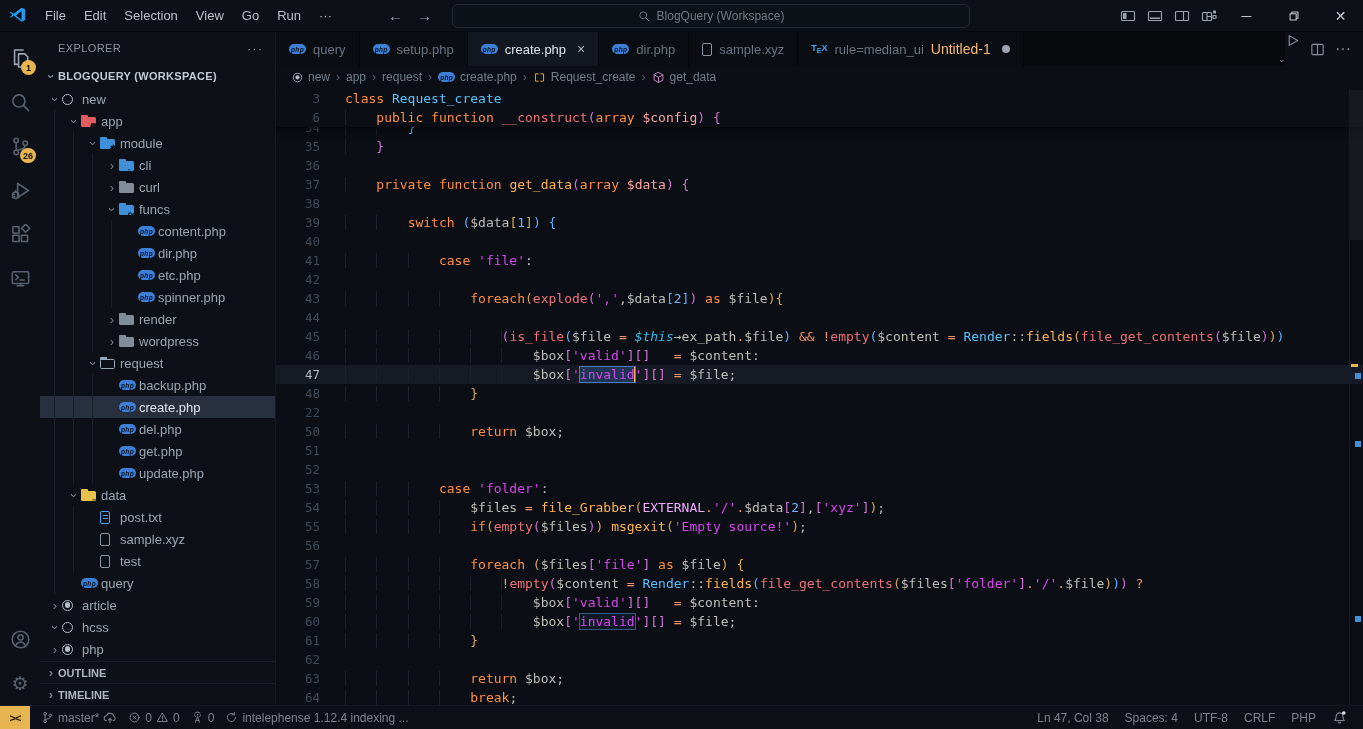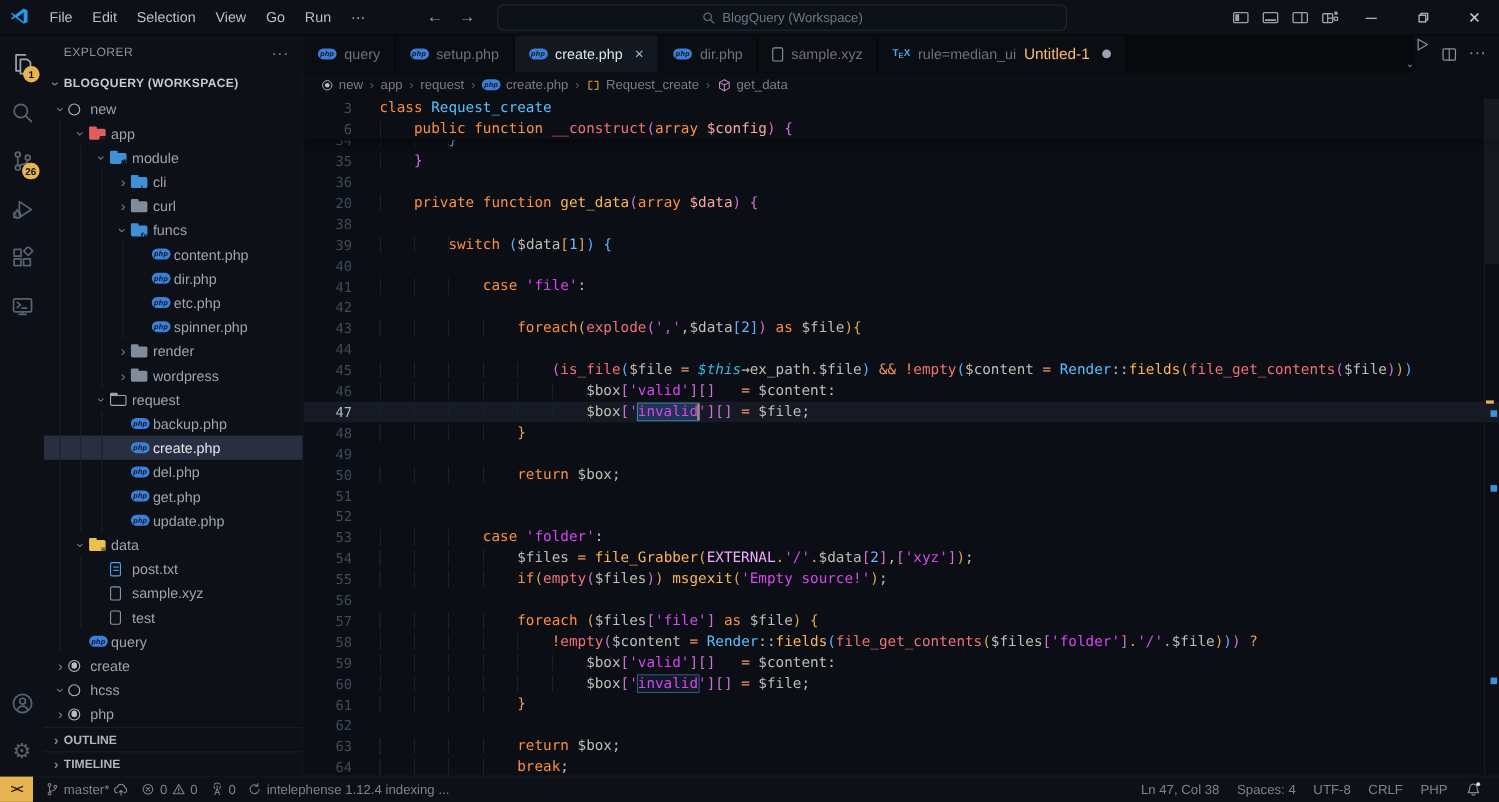--- a/index.html
+++ b/index.html
@@ -518,21 +518,21 @@
             <span class="t-icon">
               <span class="php-badge">php</span>
             </span>
             <span>query</span>
           </div>
           <div class="tree-row">
             <span class="chev">›</span>
             <span class="t-icon">
               <span class="circ dot"></span>
             </span>
-            <span>create</span>
+            <span>article</span>
           </div>
           <div class="tree-row">
             <span class="chev exp">›</span>
             <span class="t-icon">
               <span class="circ"></span>
             </span>
             <span>hcss</span>
           </div>
           <div class="tree-row">
             <span class="chev">›</span>
@@ -654,21 +654,21 @@
             </div>
             <div class="code-line">
               <span class="ln">35</span>
               <span class="cl-content"><span class="tk pl ind">    </span><span class="tk b2">}</span></span>
             </div>
             <div class="code-line">
               <span class="ln">36</span>
               <span class="cl-content"></span>
             </div>
             <div class="code-line">
-              <span class="ln">20</span>
+              <span class="ln">37</span>
               <span class="cl-content"><span class="tk pl ind">    </span><span class="tk k">private</span><span class="tk pl"> </span><span class="tk k">function</span><span class="tk pl"> </span><span class="tk fy">get_data</span><span class="tk b2">(</span><span class="tk k">array</span><span class="tk pl"> </span><span class="tk p">$data</span><span class="tk b2">)</span><span class="tk pl"> </span><span class="tk b2">{</span></span>
             </div>
             <div class="code-line">
               <span class="ln">38</span>
               <span class="cl-content"></span>
             </div>
             <div class="code-line">
               <span class="ln">39</span>
               <span class="cl-content"><span class="tk pl ind">        </span><span class="tk k">switch</span><span class="tk pl"> </span><span class="tk b3">(</span><span class="tk v">$data</span><span class="tk b1">[</span><span class="tk num">1</span><span class="tk b1">]</span><span class="tk b3">)</span><span class="tk pl"> </span><span class="tk b3">{</span></span>
             </div>
@@ -702,21 +702,21 @@
             </div>
             <div class="code-line current">
               <span class="ln">47</span>
               <span class="cl-content"><span class="tk pl ind">                        </span><span class="tk v">$box</span><span class="tk b2">[</span><span class="tk s">'</span><span class="tk s hl">invalid</span><span class="cursor"></span><span class="tk s">'</span><span class="tk b2">]</span><span class="tk b2">[</span><span class="tk b2">]</span><span class="tk pl"> </span><span class="tk o">=</span><span class="tk pl"> </span><span class="tk v">$file</span><span class="tk pl">;</span></span>
             </div>
             <div class="code-line">
               <span class="ln">48</span>
               <span class="cl-content"><span class="tk pl ind">                </span><span class="tk b1">}</span></span>
             </div>
             <div class="code-line">
-              <span class="ln">49</span>
+              <span class="ln">22</span>
               <span class="cl-content"></span>
             </div>
             <div class="code-line">
               <span class="ln">50</span>
               <span class="cl-content"><span class="tk pl ind">                </span><span class="tk k">return</span><span class="tk pl"> </span><span class="tk v">$box</span><span class="tk pl">;</span></span>
             </div>
             <div class="code-line">
               <span class="ln">51</span>
               <span class="cl-content"></span>
             </div>

